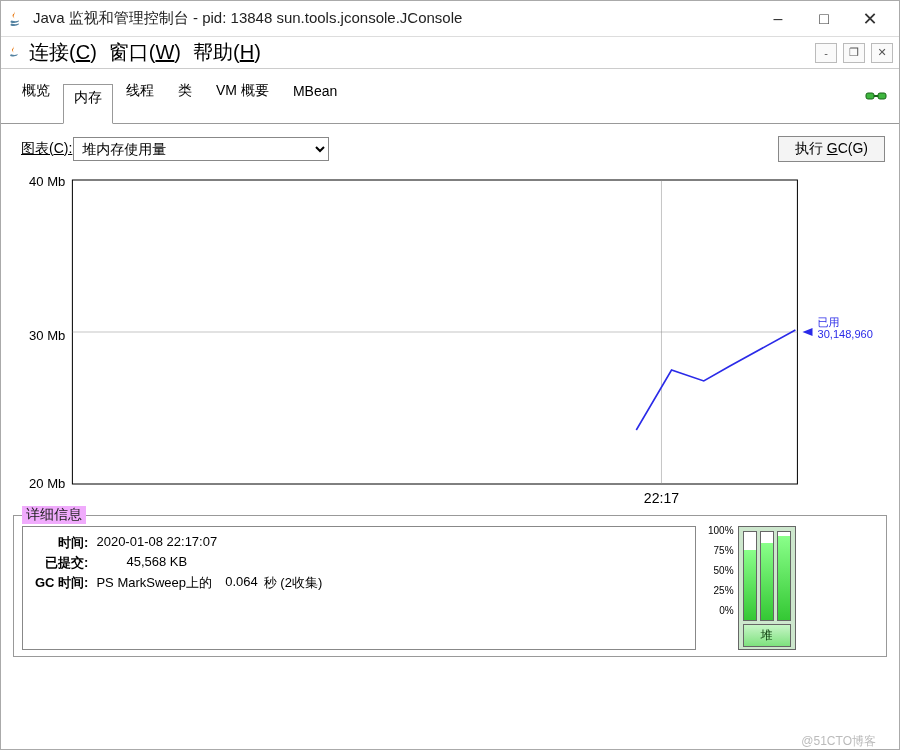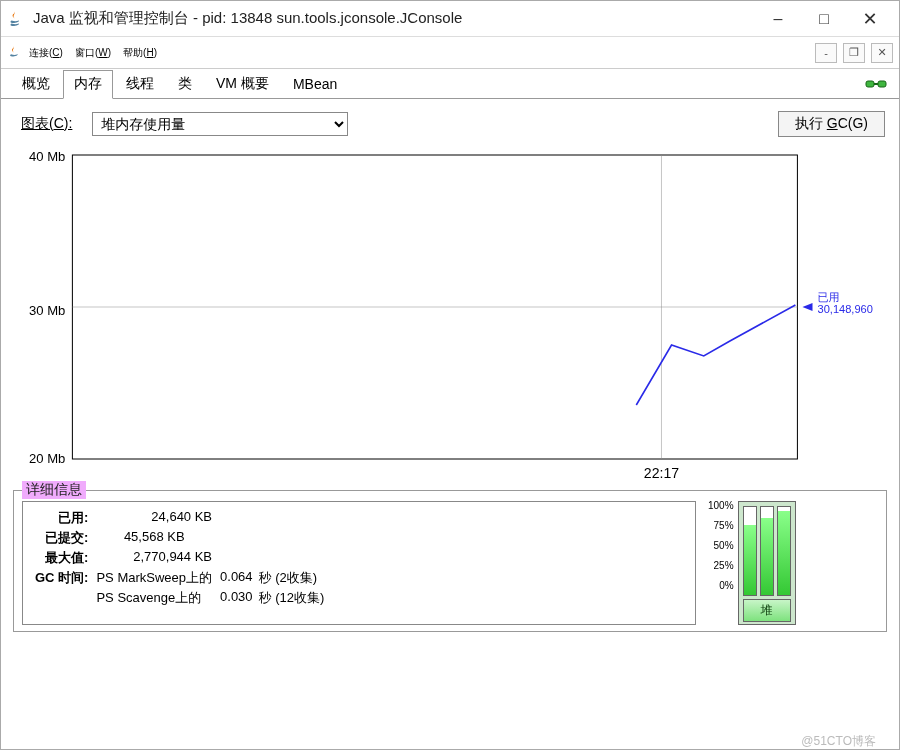--- a/index.html
+++ b/index.html
@@ -10,36 +10,36 @@
   .titlebar { display: flex; align-items: center; height: 36px; padding: 12px 6px; border-bottom: 1px solid #ddd; background: #fff; }
   .titlebar .java-icon { width: 18px; height: 18px; margin-right: 8px; }
   .titlebar .title-text { flex: 1; font-size: 15px; color: #222; }
   .win-controls { display: flex; gap: 0; margin-left: auto; }
   .win-btn { width: 46px; height: 30px; display: flex; align-items: center; justify-content: center; font-size: 16px; color: #333; }
   .win-btn.close { font-size: 18px; }
 
   
   .menubar { display: flex; align-items: center; height: 32px; padding: 0 6px; border-bottom: 1px solid #ccc; background: #fff; }
   .menubar .java-icon { width: 16px; height: 16px; margin-right: 6px; }
-  .menubar .menu-item { margin-right: 12px; font-size: 10px; color: #000; }
+  .menubar .menu-item { margin-right: 12px; font-size: 20px; color: #000; }
   .menubar .menu-item u { text-decoration: underline; }
   .menubar .mdi-controls { margin-left: auto; display: flex; gap: 6px; }
   .mdi-btn { width: 22px; height: 20px; border: 1px solid #bbb; background: #fafafa; display: flex; align-items: center; justify-content: center; font-size: 11px; color: #555; }
 
   
   .tabs-row { display: flex; align-items: center; border-bottom: 1px solid #999; padding: 0 6px 0 10px; }
-  .tab { padding: 4px 10px 5px; margin-right: 2px; font-size: 14px; color: #000; position: relative; top: 1px; border: 1px solid transparent; }
-  .tab.active { border: 1px solid #999; border-bottom: 1px solid #fff; background: #fff; }
+  .tab { padding: 4px 10px 16px; margin-right: 2px; font-size: 14px; color: #000; position: relative; top: 1px; border: 1px solid transparent; }
+  .tab.active { border: 1px solid #999; border-bottom: 1px solid #fff; background: #fff; margin-top: 14px; }
   .tabs-row .conn-indicator { margin-left: auto; margin-right: 6px; }
 
   .content { flex: 1; padding: 8px 10px 10px; display: flex; flex-direction: column; overflow: hidden; }
 
   
   .chart-header { display: flex; align-items: center; margin: 4px 4px 2px 10px; }
-  .chart-header .lbl { margin-right: 20px; font-size: 14px; text-decoration: underline; }
+  .chart-header .lbl { margin-right: 1px; font-size: 14px; text-decoration: underline; }
   .chart-header select { font-size: 14px; padding: 2px 4px; width: 256px; background: #fff; border: 1px solid #888; }
   .chart-header .spacer { flex: 1; }
   .gc-btn { font-family: inherit; font-size: 14px; padding: 3px 16px; background: #f4f4f4; border: 1px solid #888; }
   .gc-btn u { text-decoration: underline; }
 
   
   .chart-zone { position: relative; margin: 4px 6px 3px 6px; height: 340px; }
   .chart-svg { width: 100%; height: 100%; }
 
   
@@ -150,49 +150,37 @@
         <text x="795" y="170" font-size="11" fill="#2a2ae8">30,148,960</text>
       </svg>
     </div>
 
     <div class="details-panel">
       <span class="legend-title">详细信息</span>
       <div class="details-body">
         <div class="stats-box">
           <table class="stats-table">
             <tbody>
-            <tr>
-                  <td class="k">已用:</td>
-                  <td class="v1" style="text-align:right">24,640 KB</td>
+                <tr>
+                  <td class="k">时间:</td>
+                  <td class="v1">2020-01-08 22:17:07</td>
                   <td></td>
                   <td></td>
                 </tr>
             <tr>
                   <td class="k">已提交:</td>
                   <td class="v1" style="text-align:center">45,568 KB</td>
-                  <td></td>
-                  <td></td>
-                </tr>
-            <tr>
-                  <td class="k">最大值:</td>
-                  <td class="v1" style="text-align:right">2,770,944 KB</td>
                   <td></td>
                   <td></td>
                 </tr>
             <tr>
               <td class="k">GC 时间:</td>
               <td class="v1">PS MarkSweep上的</td>
               <td class="v2"><span>0.064</span></td>
               <td class="v3"><span>秒</span> <span>(2收集)</span></td>
-            </tr>
-            <tr>
-              <td class="k"></td>
-              <td class="v1">PS Scavenge上的</td>
-              <td class="v2"><span>0.030</span></td>
-              <td class="v3"><span>秒</span> <span>(12收集)</span></td>
             </tr>
           </tbody>
             </table>
         </div>
 
         <div class="bars-zone">
           <div class="scale-wrap">
             <div class="scale-labels">
               <span>100%</span>
               <span>75%</span>

